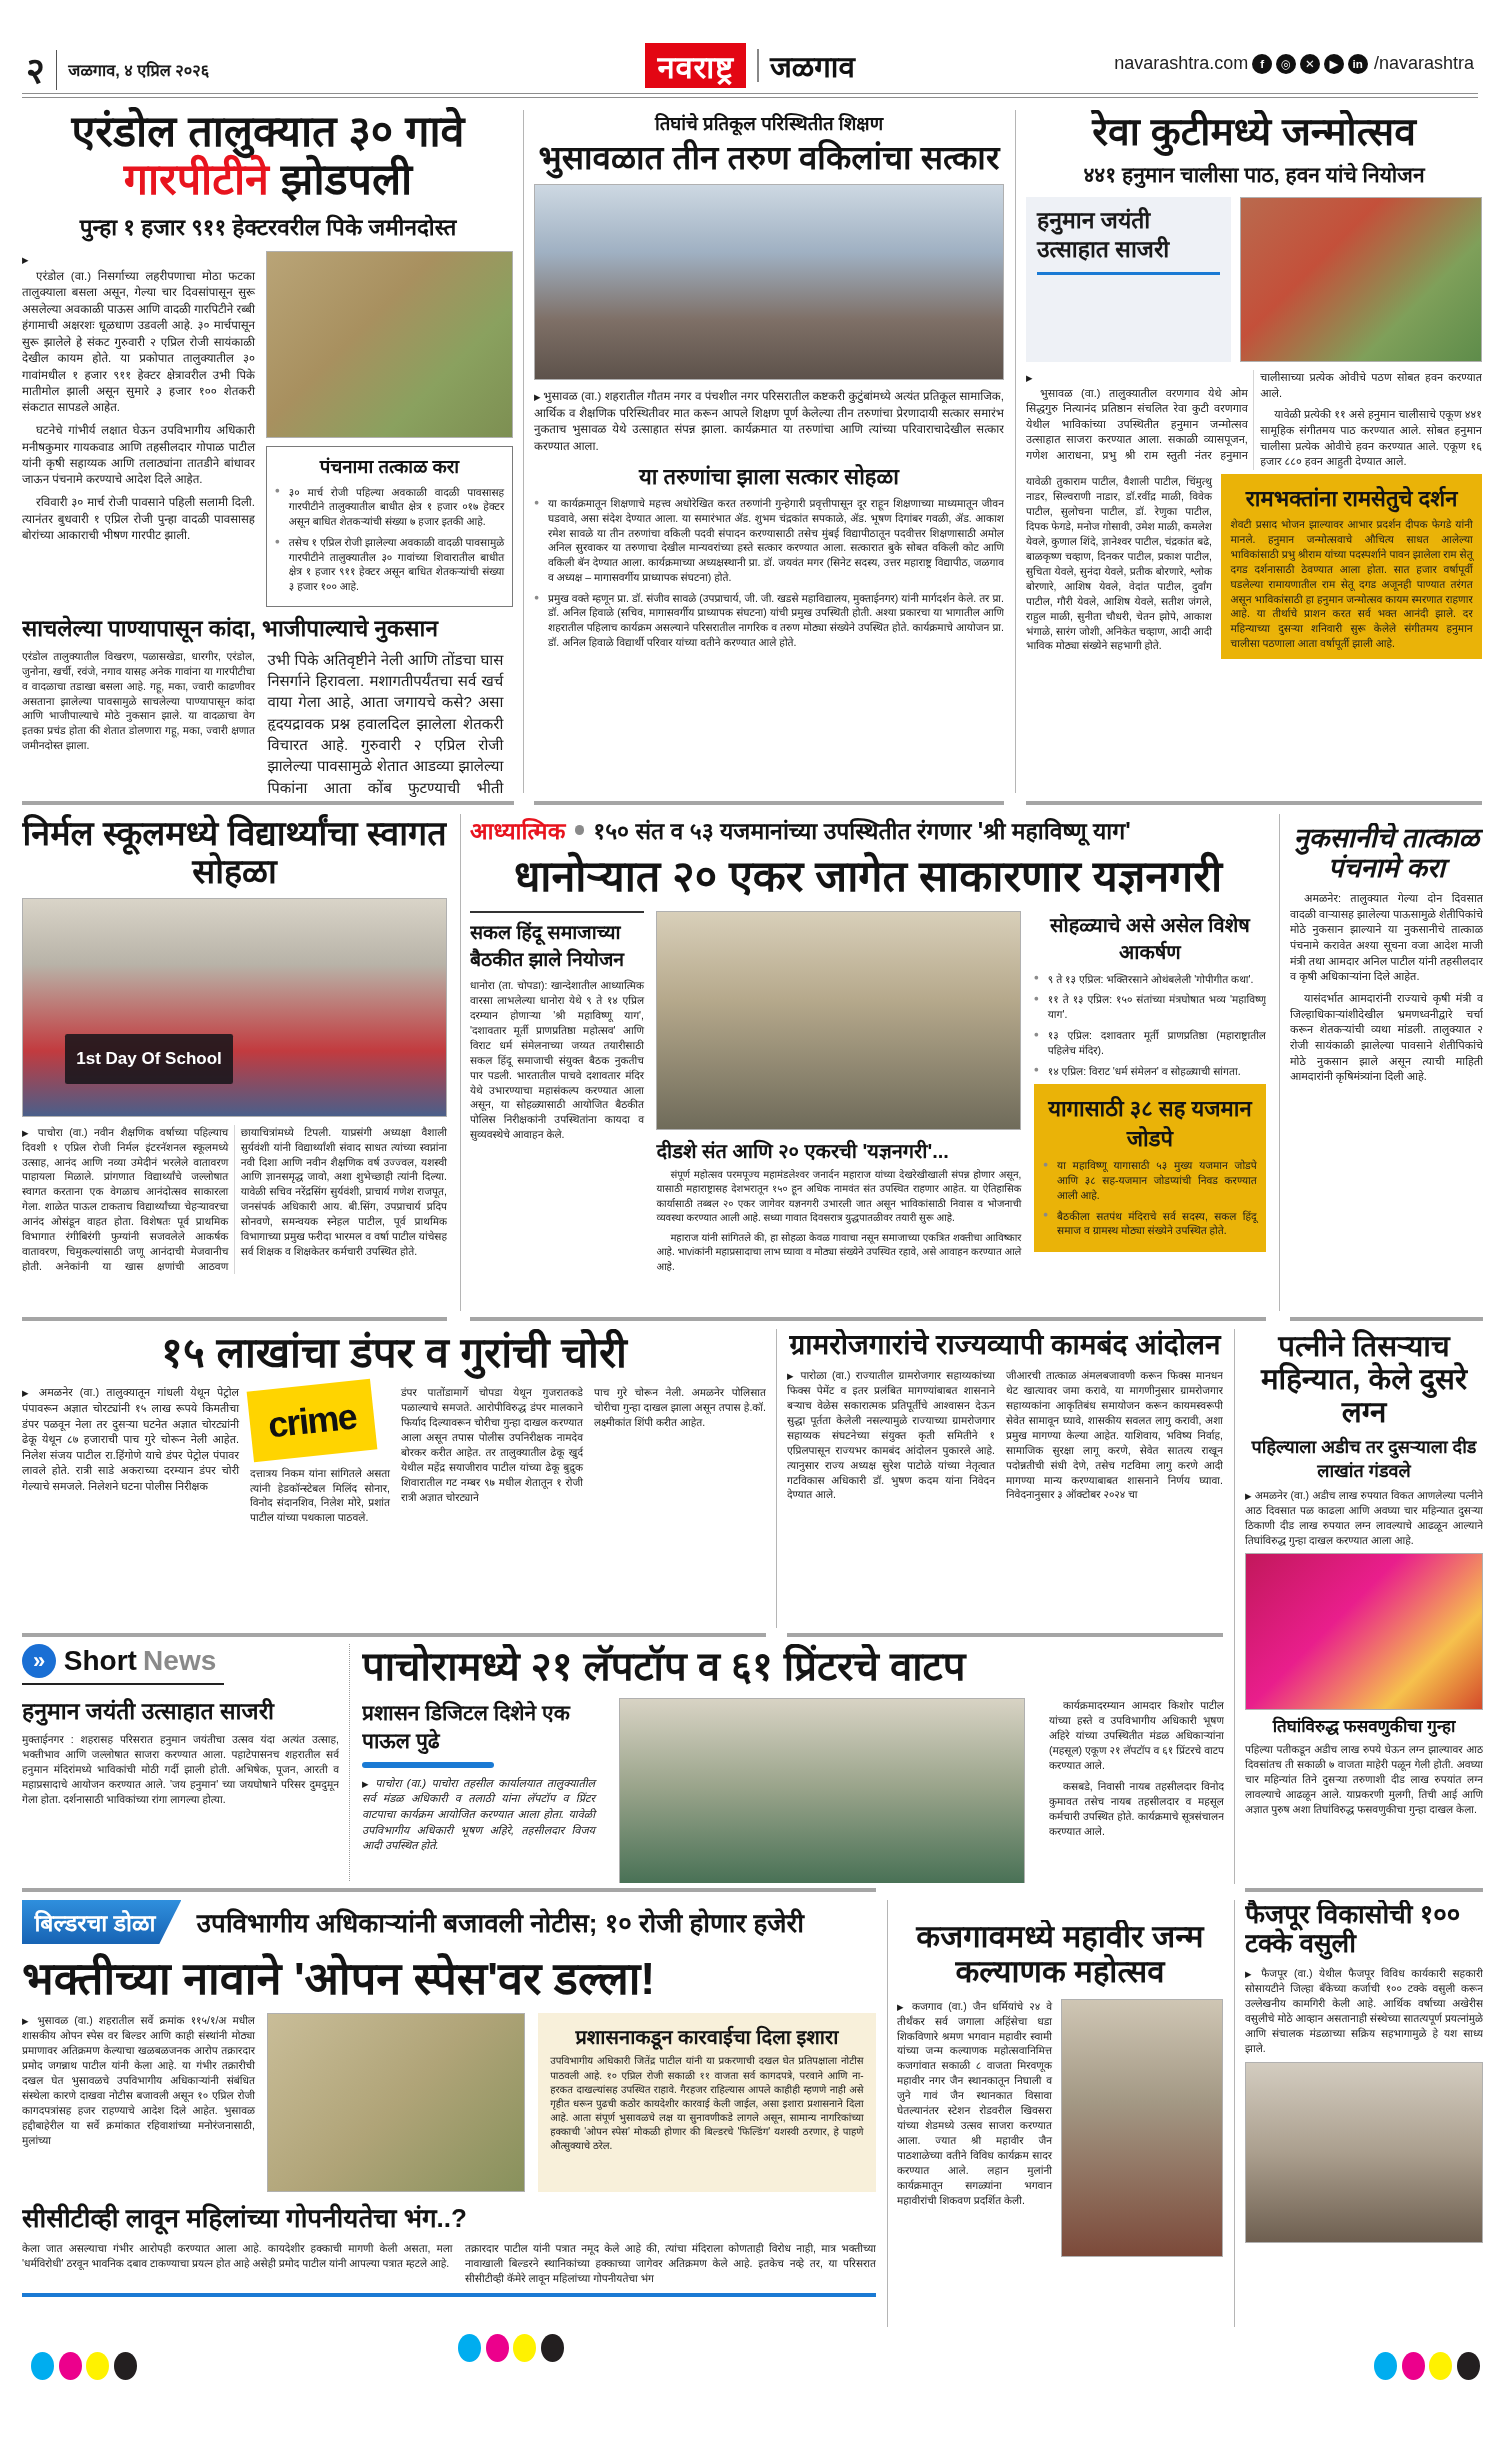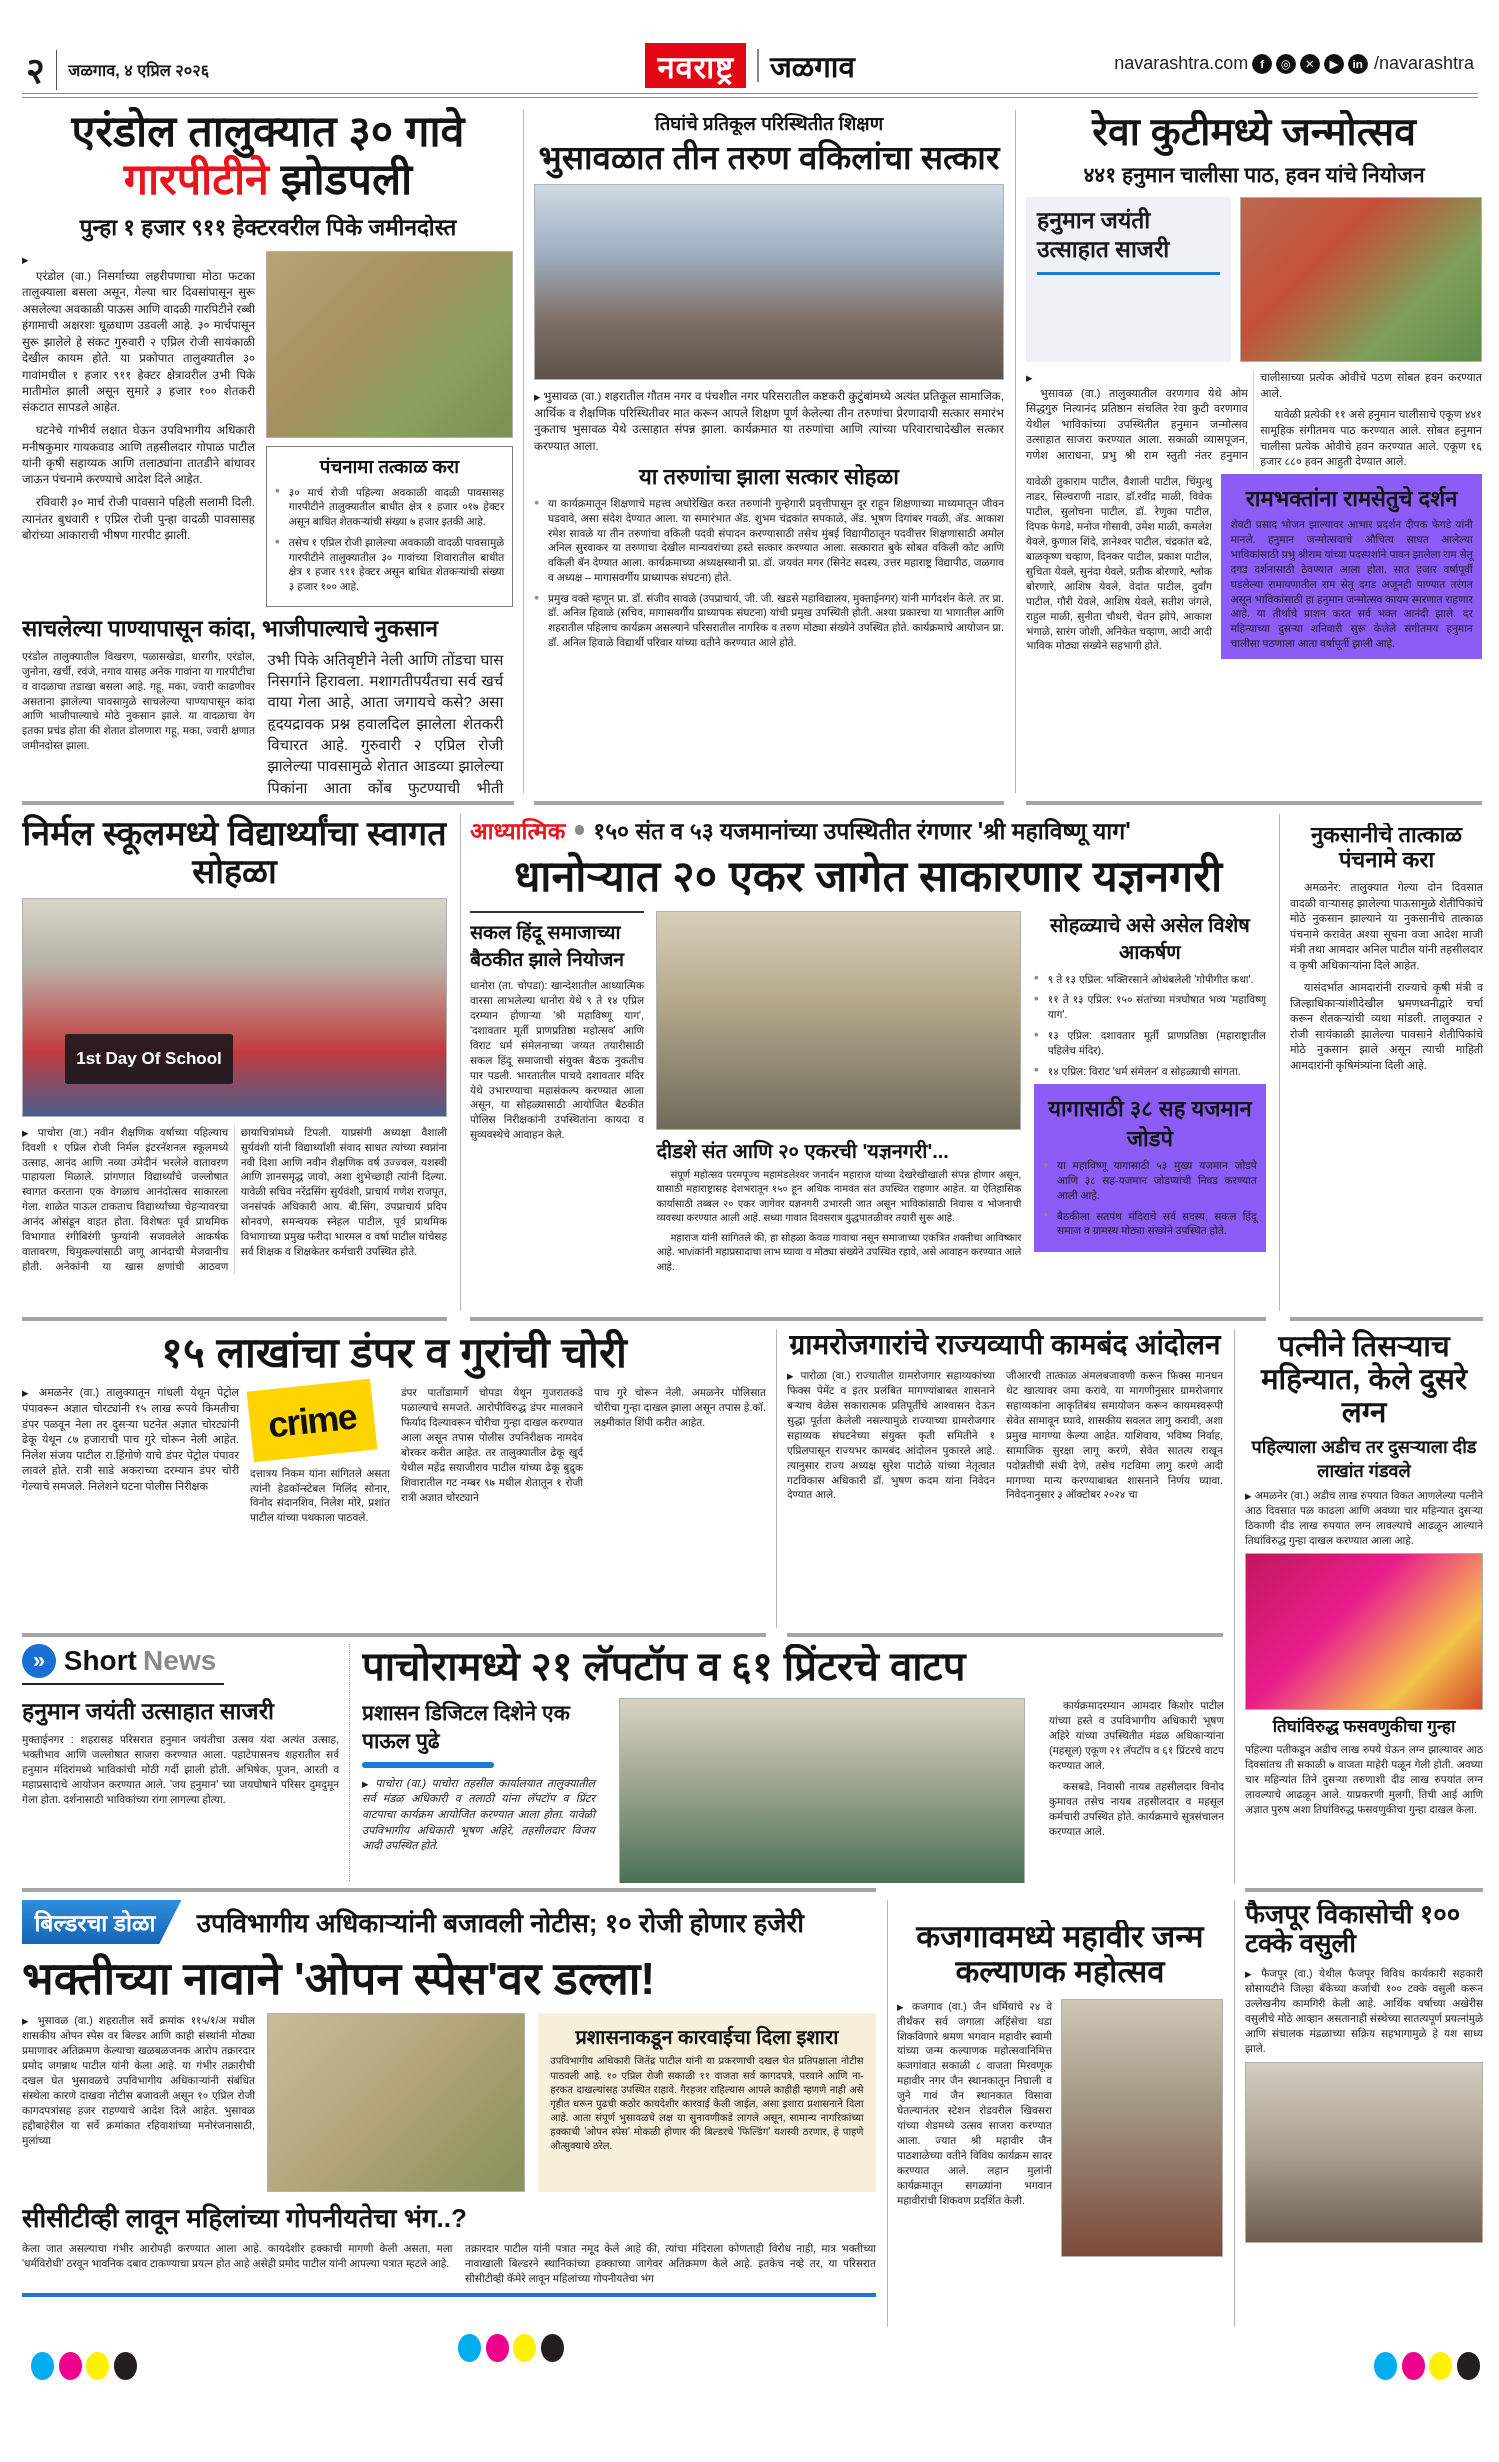--- a/index.html
+++ b/index.html
@@ -43,21 +43,21 @@
   .ph-openspace{background:linear-gradient(135deg,#c9bd98 0%,#b0a478 50%,#88915c 100%);}
   .ph-procession{background:linear-gradient(180deg,#cfc6b4 0%,#a39884 40%,#7c4a3a 100%);}
   .ph-street{background:linear-gradient(180deg,#d3ccc0 0%,#ab9f8e 50%,#6e5f50 100%);}
   .photo-banner{position:absolute;left:10%;top:42%;background:rgba(20,20,25,.85);color:#fff;
                 font-size:17px;font-weight:bold;padding:15px 11px;border-radius:2.3px;margin-top:44px;}
   
   .box{border:0.8px solid #7a7a7a;padding:6.2px 7.8px;}
   .tintbox{background:#eef1f6;padding:9.3px 11px;}
   .tintbox .t{font-size:23px;font-weight:bold;line-height:1.25;}
   .blue-bar{height:3.1px;background:#1a7ad4;margin-top:7.8px;}
-  .graybox{background:#8b5cf6;padding:7.8px 9.3px;}
+  .graybox{background:#eab308;padding:7.8px 9.3px;}
   .creambox{background:#f8f0da;padding:9.3px 12.4px;}
   .bullet{position:relative;padding-left:14px;margin-bottom:6.2px;font-size:10.5px;line-height:1.4;text-align:justify;}
   .bullet:before{content:"●";position:absolute;left:0;top:0.8px;color:#8a8a8a;font-size:8.5px;}
   .quote-block{margin-top:4.7px;padding:4.7px 7.8px 3.1px 7.8px;}
   .quote-mark{font-size:36px;color:#9aa7b5;font-weight:bold;line-height:.6;}
   .quote-text{font-size:11.6px;font-weight:bold;line-height:1.4;text-align:justify;}
   
   .crime-badge{display:flex;align-items:center;justify-content:center;background:#ffd400;color:#111;
                width:124px;height:71px;font-size:36px;font-weight:bold;transform:rotate(-6deg);
                font-family:"Liberation Sans",sans-serif;letter-spacing:-1.6px;}
@@ -221,21 +221,21 @@
           <div style="margin-top:6.2px;">
               <div class="bullet">या महाविष्णू यागासाठी ५३ मुख्य यजमान जोडपे आणि ३८ सह-यजमान जोडप्यांची निवड करण्यात आली आहे.</div>
               <div class="bullet">बैठकीला सतपंथ मंदिराचे सर्व सदस्य, सकल हिंदू समाज व ग्रामस्थ मोठ्या संख्येने उपस्थित होते.</div>
             </div>
         </div>
       </div>
     </div>
   </div>
 
   <div class="abs clip" style="left:1290px;top:823px;width:193px;height:488px;">
-    <div class="headline" style="font-size:22px;">नुकसानीचे तात्काळ पंचनामे करा</div>
+    <div class="headline" style="font-size:27px;font-style:italic;">नुकसानीचे तात्काळ पंचनामे करा</div>
     <div class="body-text" style="font-size:11px;margin-top:7.8px;">
       <p>अमळनेर: तालुक्यात गेल्या दोन दिवसात वादळी वाऱ्यासह झालेल्या पाऊसामुळे शेतीपिकांचे मोठे नुकसान झाल्याने या नुकसानीचे तात्काळ पंचनामे करावेत अश्या सूचना वजा आदेश माजी मंत्री तथा आमदार अनिल पाटील यांनी तहसीलदार व कृषी अधिकाऱ्यांना दिले आहेत.</p>
         <p>यासंदर्भात आमदारांनी राज्याचे कृषी मंत्री व जिल्हाधिकाऱ्यांशीदेखील भ्रमणध्वनीद्वारे चर्चा करून शेतकऱ्यांची व्यथा मांडली. तालुक्यात २ रोजी सायंकाळी झालेल्या पावसाने शेतीपिकांचे मोठे नुकसान झाले असून त्याची माहिती आमदारांनी कृषिमंत्र्यांना दिली आहे.</p>
     </div>
   </div>
 
   <div class="abs gray-rule" style="left:22px;top:1317px;width:425px;"></div>
   <div class="abs gray-rule" style="left:470px;top:1317px;width:796px;"></div>
   <div class="abs gray-rule" style="left:1290px;top:1317px;width:193px;"></div>
 

